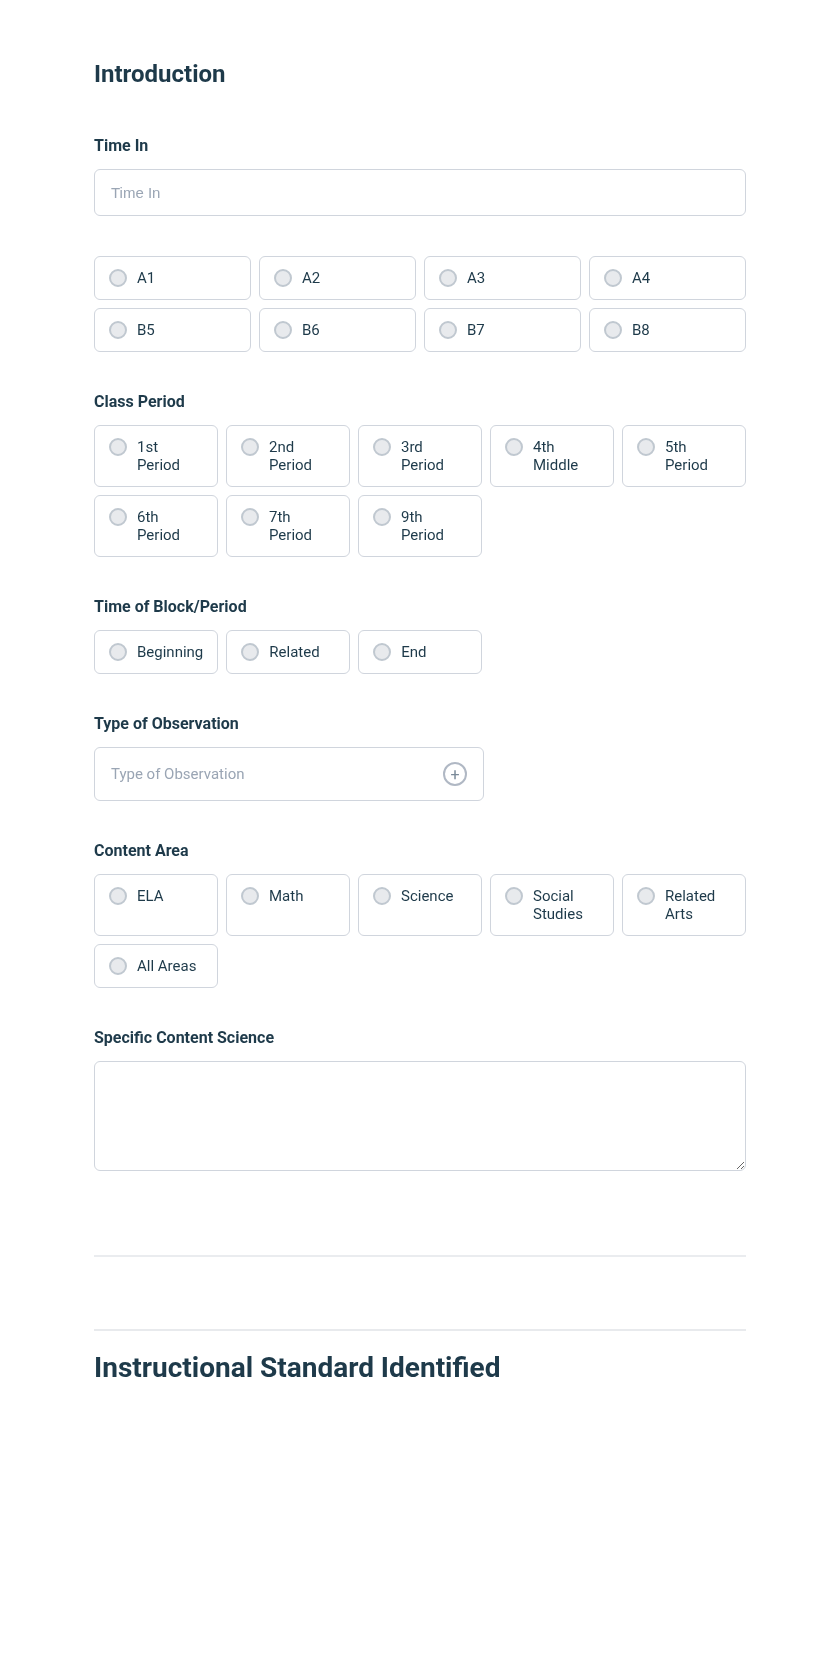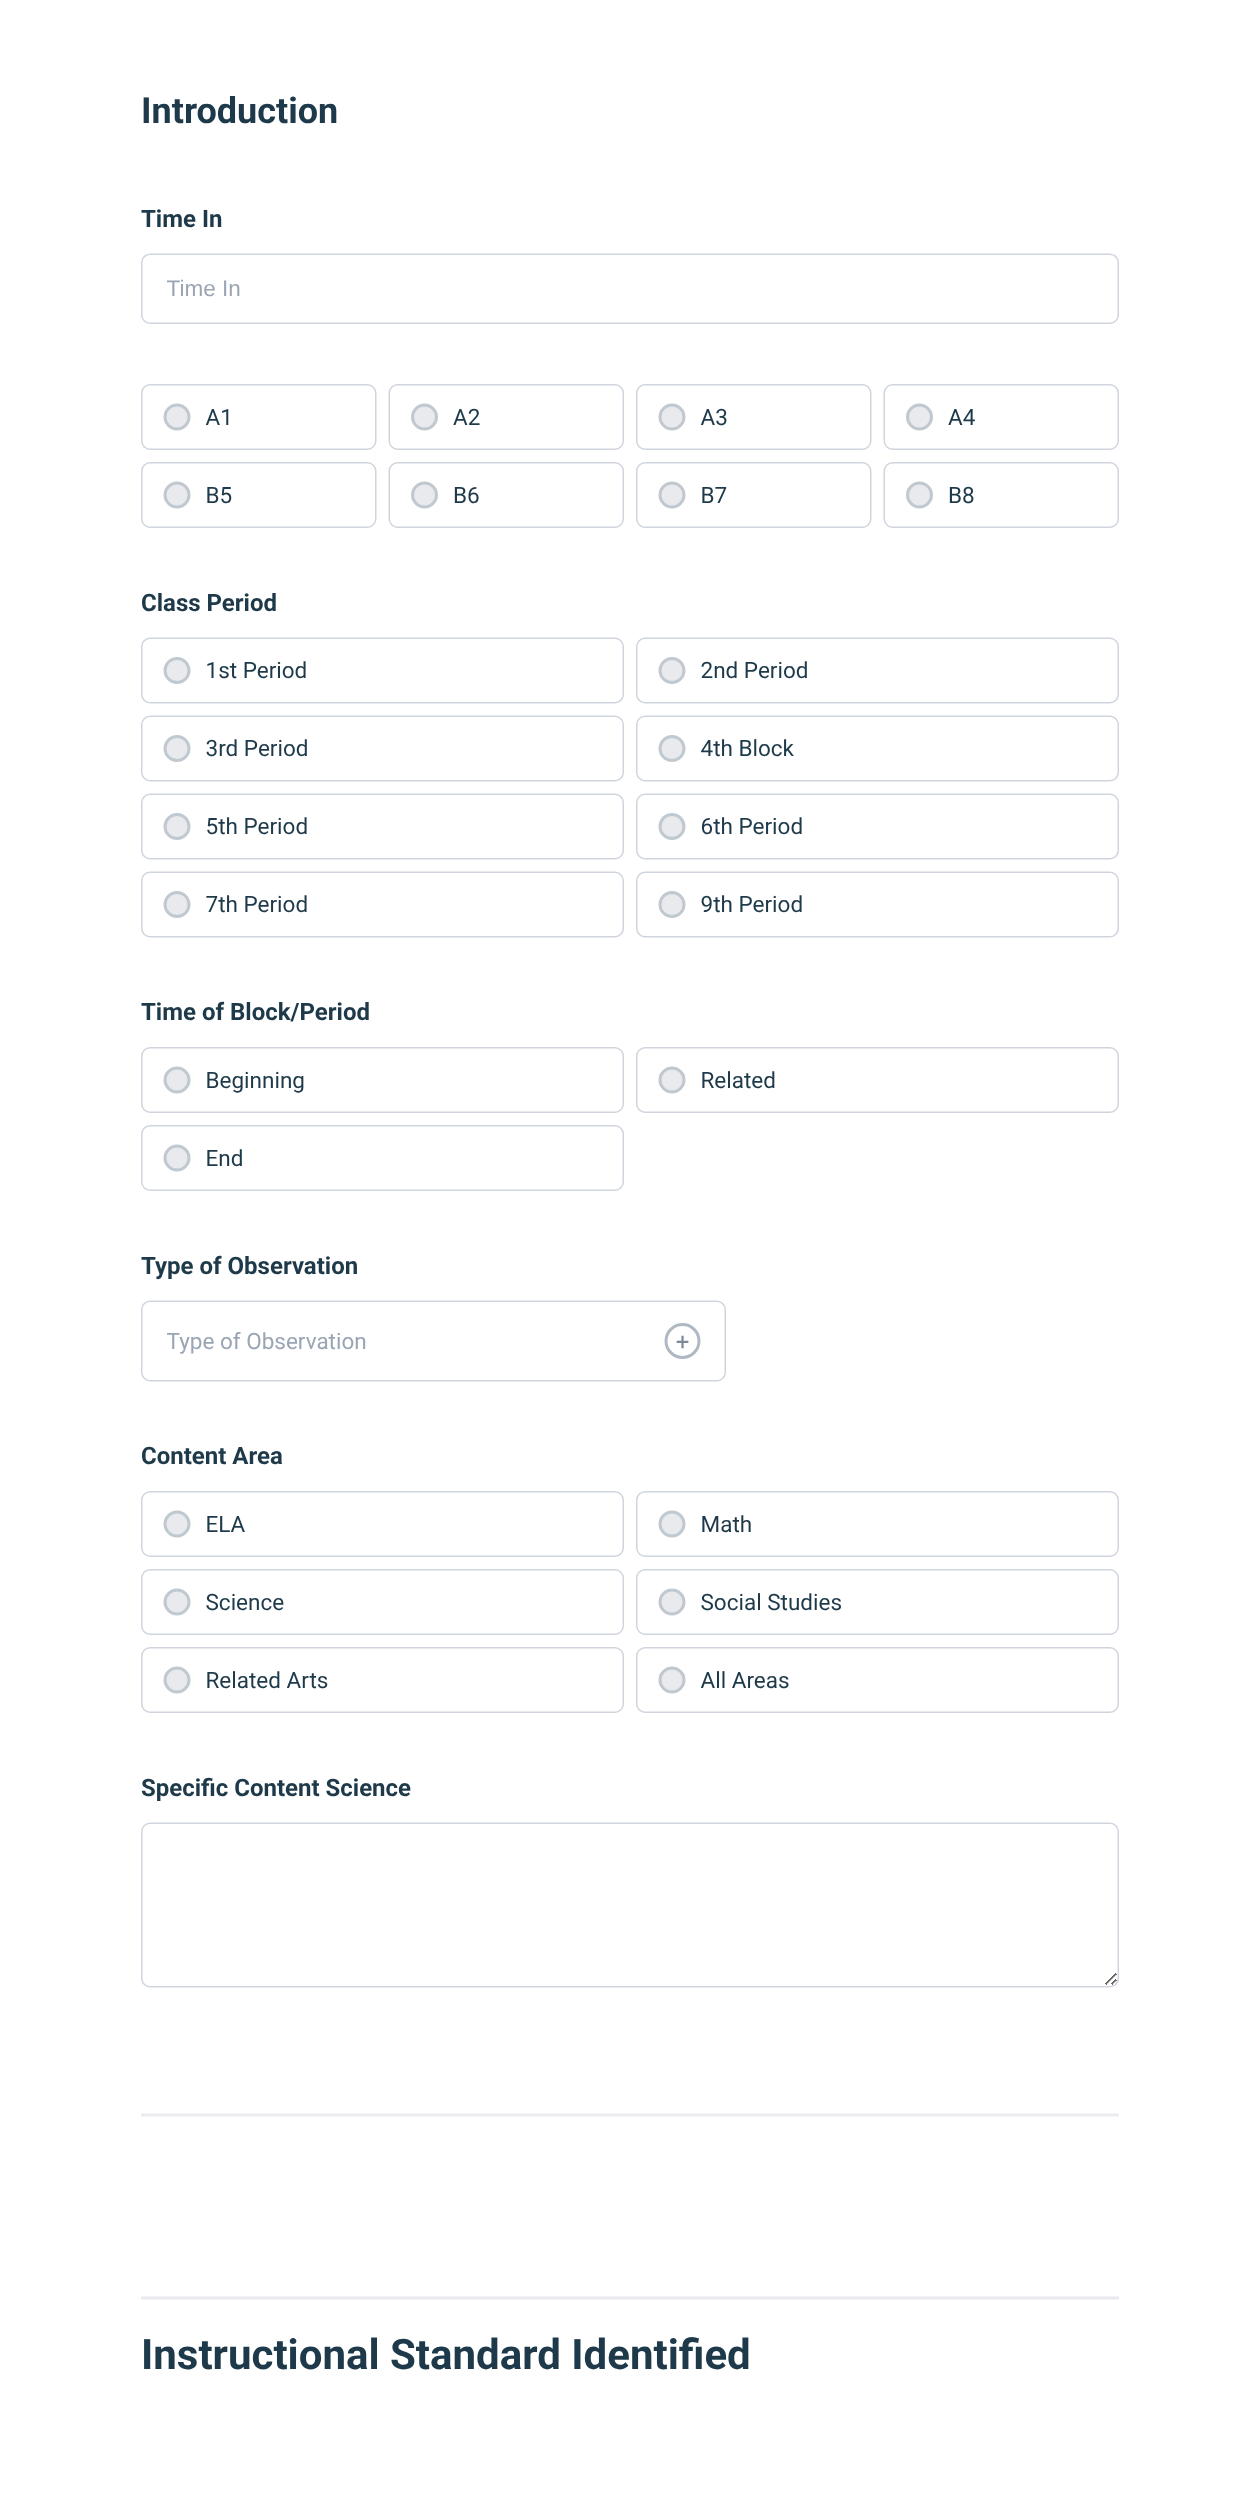--- a/index.html
+++ b/index.html
@@ -37,21 +37,21 @@
       color: #9aa5b4;
       outline: none;
       background: #fff;
     }
     .text-input::placeholder { color: #9aa5b4; }
     .radio-grid {
       display: grid;
       gap: 8px;
     }
     .radio-grid-4 { grid-template-columns: repeat(4, 1fr); }
-    .radio-grid-3 { grid-template-columns: repeat(2, 1fr); }
+    .radio-grid-3 { grid-template-columns: repeat(5, 1fr); }
     .radio-option {
       display: flex;
       gap: 10px;
       border: 1.5px solid #d0d5dd;
       border-radius: 6px;
       padding: 12px 14px;
       cursor: pointer;
       background: #fff;
       font-size: 15px;
       color: #1e3a4a;
@@ -99,21 +99,21 @@
       font-size: 15px;
       color: #1e3a4a;
       outline: none;
       background: #fff;
       resize: vertical;
     }
     h2.section-heading {
       font-size: 28px;
       font-weight: 700;
       color: #1e3a4a;
-      margin-top: 80px;
+      margin-top: 32px;
       padding-top: 20px;
       border-top: 2px solid #e8eaed;
     }
     .divider-section {
       margin-top: 80px;
       border-top: 2px solid #eaecef;
       padding-top: 40px;
     }
   </style>
 </head>
@@ -175,21 +175,21 @@
       <div class="radio-option">
         <div class="radio-circle"></div>
         <span>2nd Period</span>
       </div>
       <div class="radio-option">
         <div class="radio-circle"></div>
         <span>3rd Period</span>
       </div>
       <div class="radio-option">
         <div class="radio-circle"></div>
-        <span>4th Block</span>
+        <span>4th Middle</span>
       </div>
       <div class="radio-option">
         <div class="radio-circle"></div>
         <span>5th Period</span>
       </div>
       <div class="radio-option">
         <div class="radio-circle"></div>
         <span>6th Period</span>
       </div>
       <div class="radio-option">

